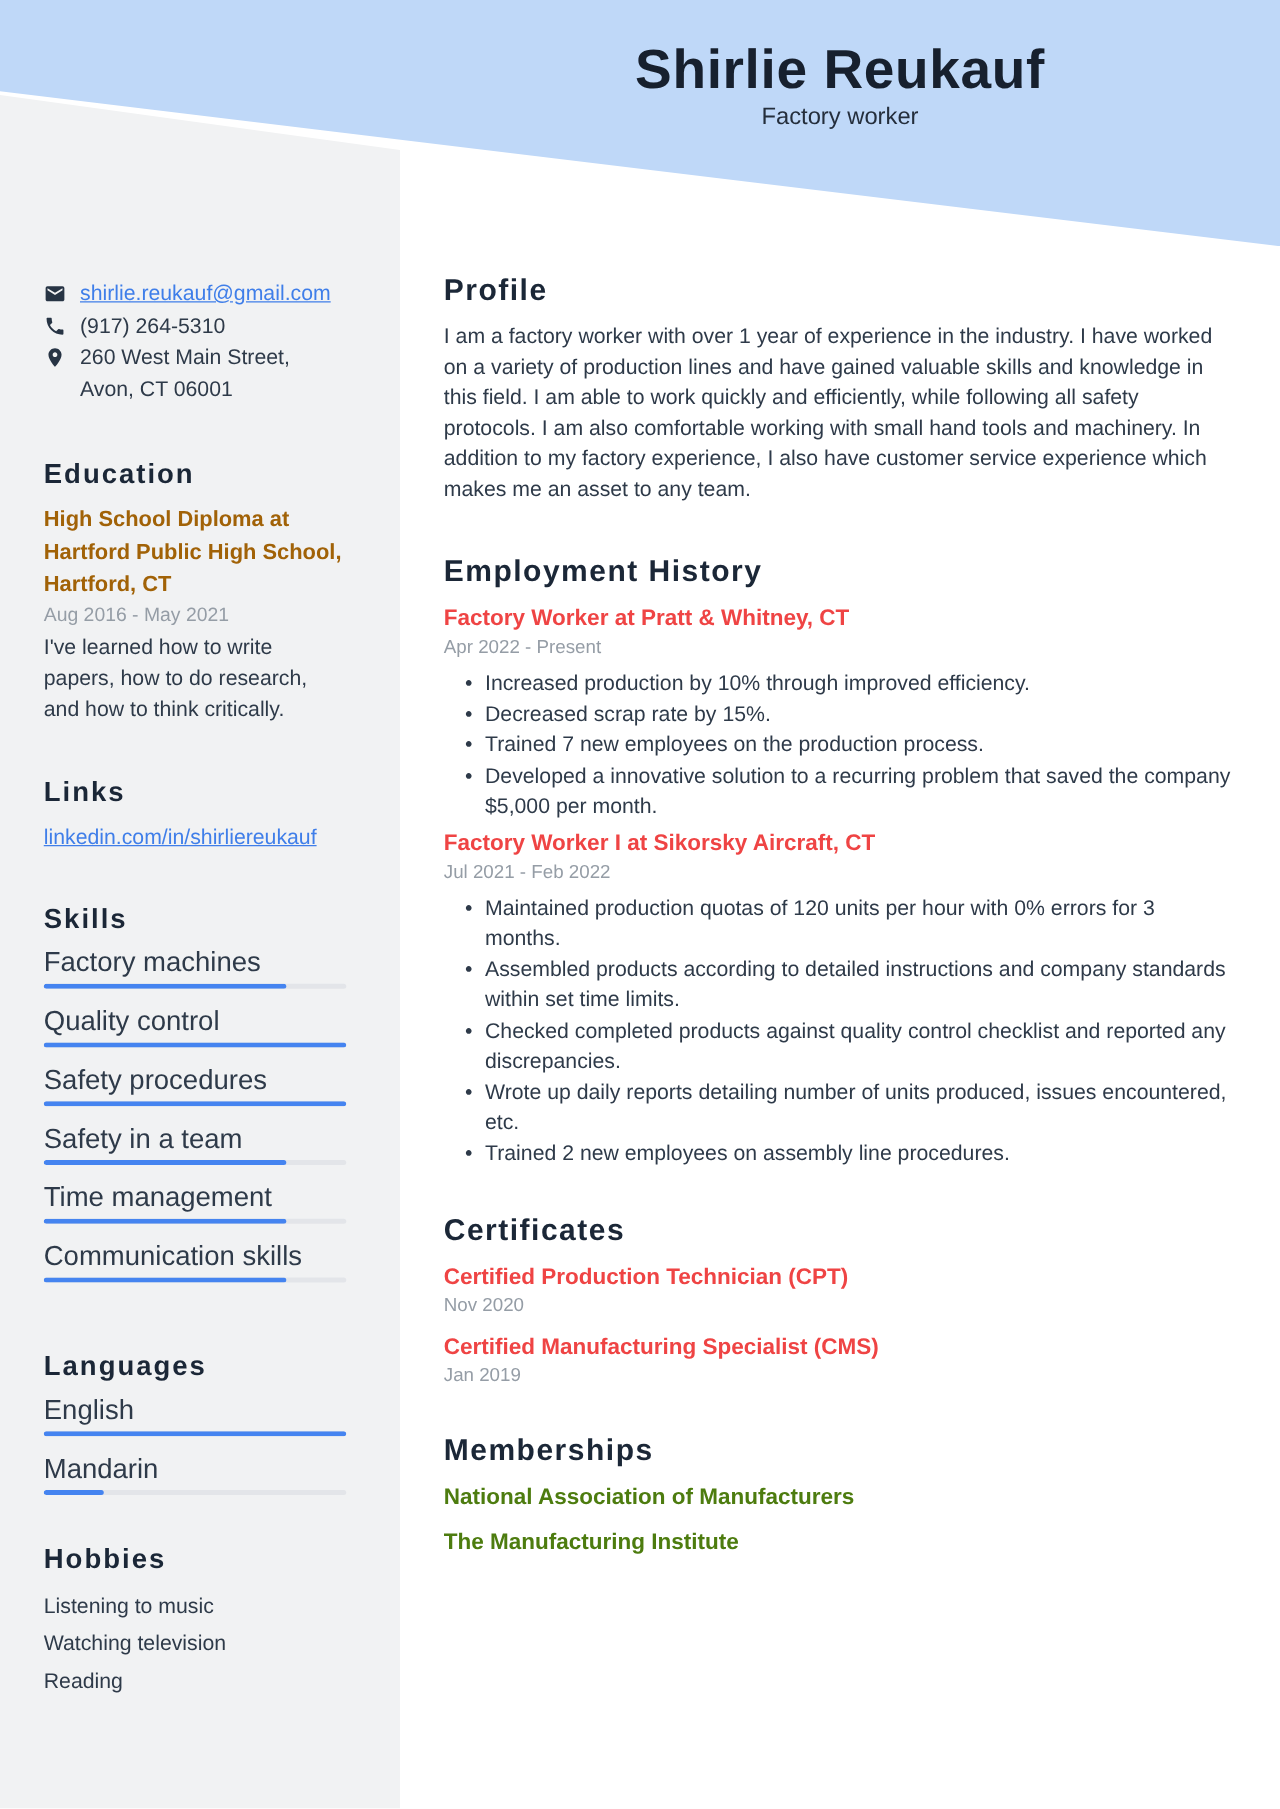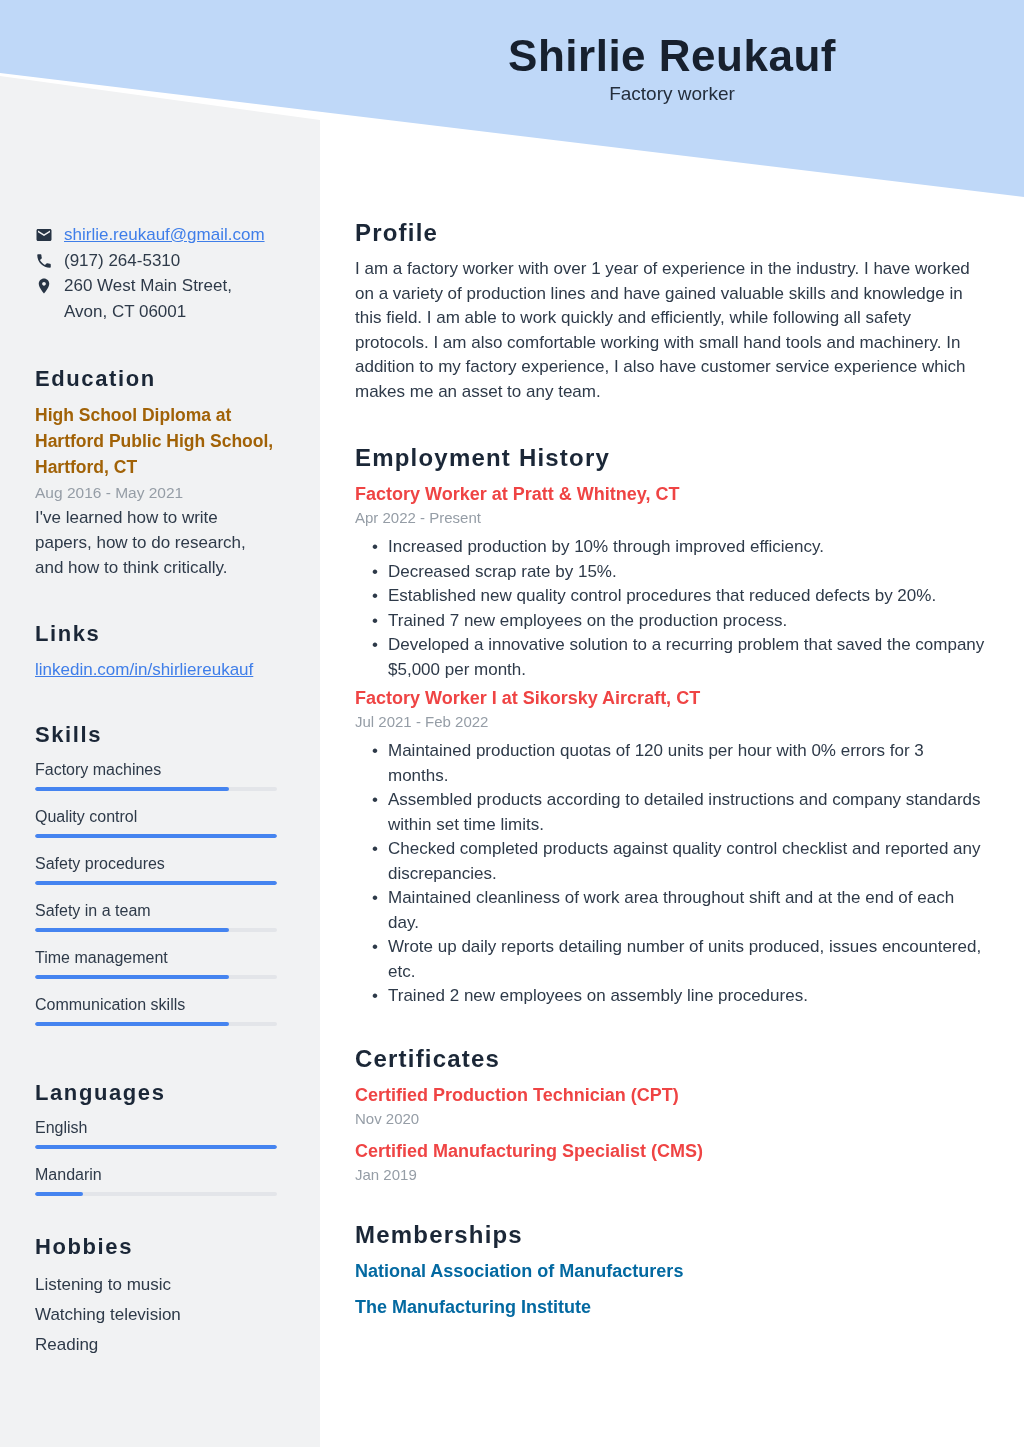--- a/index.html
+++ b/index.html
@@ -102,21 +102,21 @@
     margin-top: 2px;
   }
   .edu-desc {
     font-size: 17px;
     line-height: 25px;
     margin-top: 2px;
   }
   .sb-link-line { font-size: 17px; line-height: 25px; white-space: nowrap; }
 
   .skill { margin-bottom: 14px; }
-  .skill-label { font-size: 16px; line-height: 23px; }
+  .skill-label { font-size: 22px; line-height: 23px; }
   .bar {
     height: 4px;
     border-radius: 2px;
     background: #e3e5e9;
     margin-top: 6px;
     overflow: hidden;
   }
   .bar-fill {
     height: 4px;
     border-radius: 2px;
@@ -171,21 +171,21 @@
     content: "\2022";
     position: absolute;
     left: -16px;
   }
   .cert { margin-bottom: 10px; }
   .cert-date { margin-bottom: 0; }
   .member {
     font-size: 18px;
     font-weight: 700;
     line-height: 24px;
-    color: #0369a1;
+    color: #4d7c0f;
     margin-bottom: 12px;
   }
 </style>
 </head>
 <body>
 
 <div class="page">
 
   <div class="header-band"></div>
   <div class="sidebar-bg"></div>
@@ -312,34 +312,32 @@
 
     <section class="sec-employment">
       <div class="main-heading">Employment History</div>
 
       <div class="job">
         <div class="job-title">Factory Worker at Pratt &amp; Whitney, CT</div>
         <div class="job-date">Apr 2022 - Present</div>
         <ul class="bullets">
           <li>Increased production by 10% through improved efficiency.</li>
           <li>Decreased scrap rate by 15%.</li>
-          <li>Established new quality control procedures that reduced defects by 20%.</li>
           <li>Trained 7 new employees on the production process.</li>
           <li>Developed a innovative solution to a recurring problem that saved the company $5,000 per month.</li>
         </ul>
       </div>
 
       <div class="job">
         <div class="job-title">Factory Worker I at Sikorsky Aircraft, CT</div>
         <div class="job-date">Jul 2021 - Feb 2022</div>
         <ul class="bullets">
           <li>Maintained production quotas of 120 units per hour with 0% errors for 3 months.</li>
           <li>Assembled products according to detailed instructions and company standards within set time limits.</li>
           <li>Checked completed products against quality control checklist and reported any discrepancies.</li>
-          <li>Maintained cleanliness of work area throughout shift and at the end of each day.</li>
           <li>Wrote up daily reports detailing number of units produced, issues encountered, etc.</li>
           <li>Trained 2 new employees on assembly line procedures.</li>
         </ul>
       </div>
     </section>
 
     <section class="sec-certificates">
       <div class="main-heading">Certificates</div>
       <div class="cert">
         <div class="cert-title">Certified Production Technician (CPT)</div>

